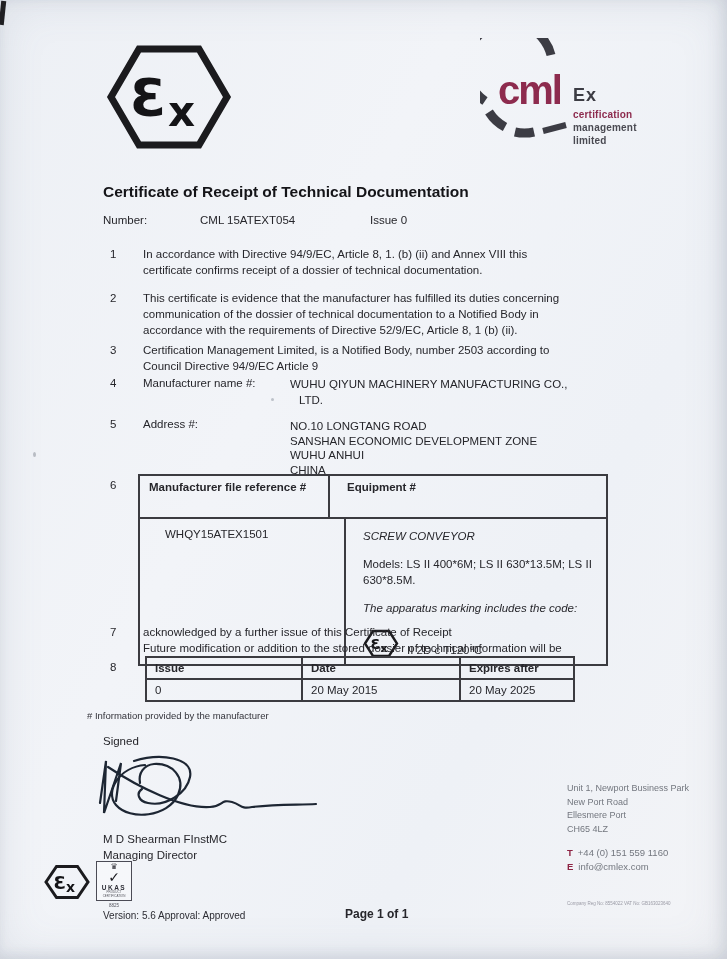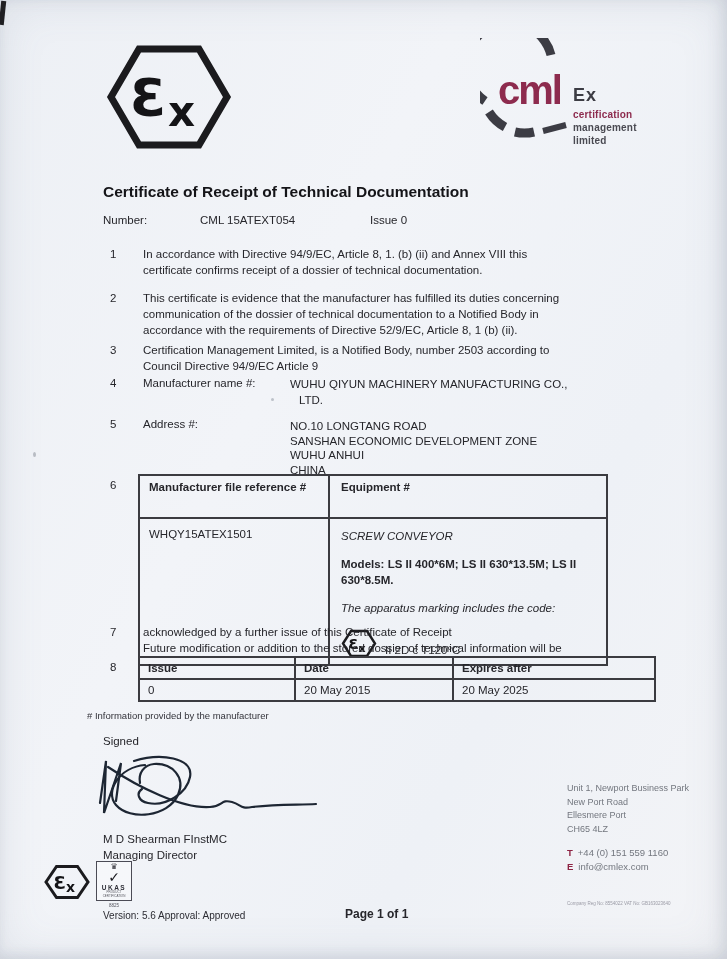--- a/index.html
+++ b/index.html
@@ -57,30 +57,30 @@
   .a-num   { left:110px; top:418px; font-size:11.5px; }
   .a-label { left:143px; top:418px; }
   .a-lines { left:290px; top:419px; }
 
   
   .t6-num { left:110px; top:479px; font-size:11.5px; }
   .ftable { left:138px; top:474px; width:470px; border:2px solid #3b3b40; font-size:11.5px; }
   .ftable .hdr { display:flex; border-bottom:2px solid #3b3b40; font-weight:bold; }
   .ftable .row { display:flex; }
   .ftable .c-left  { width:190px; border-right:2px solid #3b3b40; padding:5px 8px 24px 9px; }
-  .ftable .c-right { flex:1; padding:5px 8px 6px 11px; }
-  .ftable .row .c-left { padding-top:9px; min-height:115px; }
+  .ftable .c-right { flex:1; padding:5px 8px 6px 17px; }
+  .ftable .row .c-left { padding-top:9px; min-height:115px;margin-left:16px; }
   .ftable .row .c-right { padding-top:9px; }
   .eq-para { margin-bottom:11px; line-height:16.5px;font-style:italic; }
   .marking-row { display:flex; align-items:flex-end; gap:8px; margin-top:13px; }
   .marking-code { padding-bottom:2px; }
 
   
   .t8-num { left:110px; top:661px; font-size:11.5px; }
-  .itable { left:138px; top:656px; width:518px; border:2px solid #3b3b40; font-size:11.5px; }
+  .itable { left:145px; top:656px; width:430px; border:2px solid #3b3b40; font-size:11.5px; }
   .itable .hdr { display:flex; border-bottom:2px solid #3b3b40; font-weight:600; }
   .itable .row { display:flex; }
   .itable .ic1 { width:156px; border-right:2px solid #3b3b40; padding:4px 8px; }
   .itable .ic2 { width:158px; border-right:2px solid #3b3b40; padding:4px 8px; }
   .itable .ic3 { flex:1; padding:4px 8px; }
 
   .footnote { left:87px; top:710px; font-size:9.5px; color:#33333a; }
   .signed-label { left:103px; top:735px; font-size:11.5px; }
   .sig-svg { left:90px; top:751px; }
   .sig-svg path { fill:none; stroke:#1d2633; stroke-width:2.2; stroke-linecap:round; }
@@ -176,21 +176,21 @@
   <div class="abs t6-num">6</div>
   <div class="abs ftable">
     <div class="hdr">
       <div class="c-left">Manufacturer file reference #</div>
       <div class="c-right">Equipment #</div>
     </div>
     <div class="row">
       <div class="c-left">WHQY15ATEX1501</div>
       <div class="c-right">
         <div class="eq-para">SCREW CONVEYOR</div>
-        <div style="line-height:16.5px;font-weight:bold;">
+        <div style="line-height:16.5px;">
           <div>Models: LS II 400*6M; LS II 630*13.5M; LS II</div>
           <div>630*8.5M.</div>
         </div>
         <div class="eq-para" style="margin-top:11px;">The apparatus marking includes the code:</div>
         <div class="marking-row">
           <svg width="36" height="29" viewBox="0 0 36 29">
             <polygon class="hex-stroke" stroke-width="2.4" points="2,14.5 10,2 26,2 34,14.5 26,27 10,27"></polygon>
             <text class="hex-text" x="7.5" y="19.5" font-size="14">Ɛ</text>
             <text class="hex-text" x="17.5" y="22.5" font-size="11">x</text>
           </svg>

